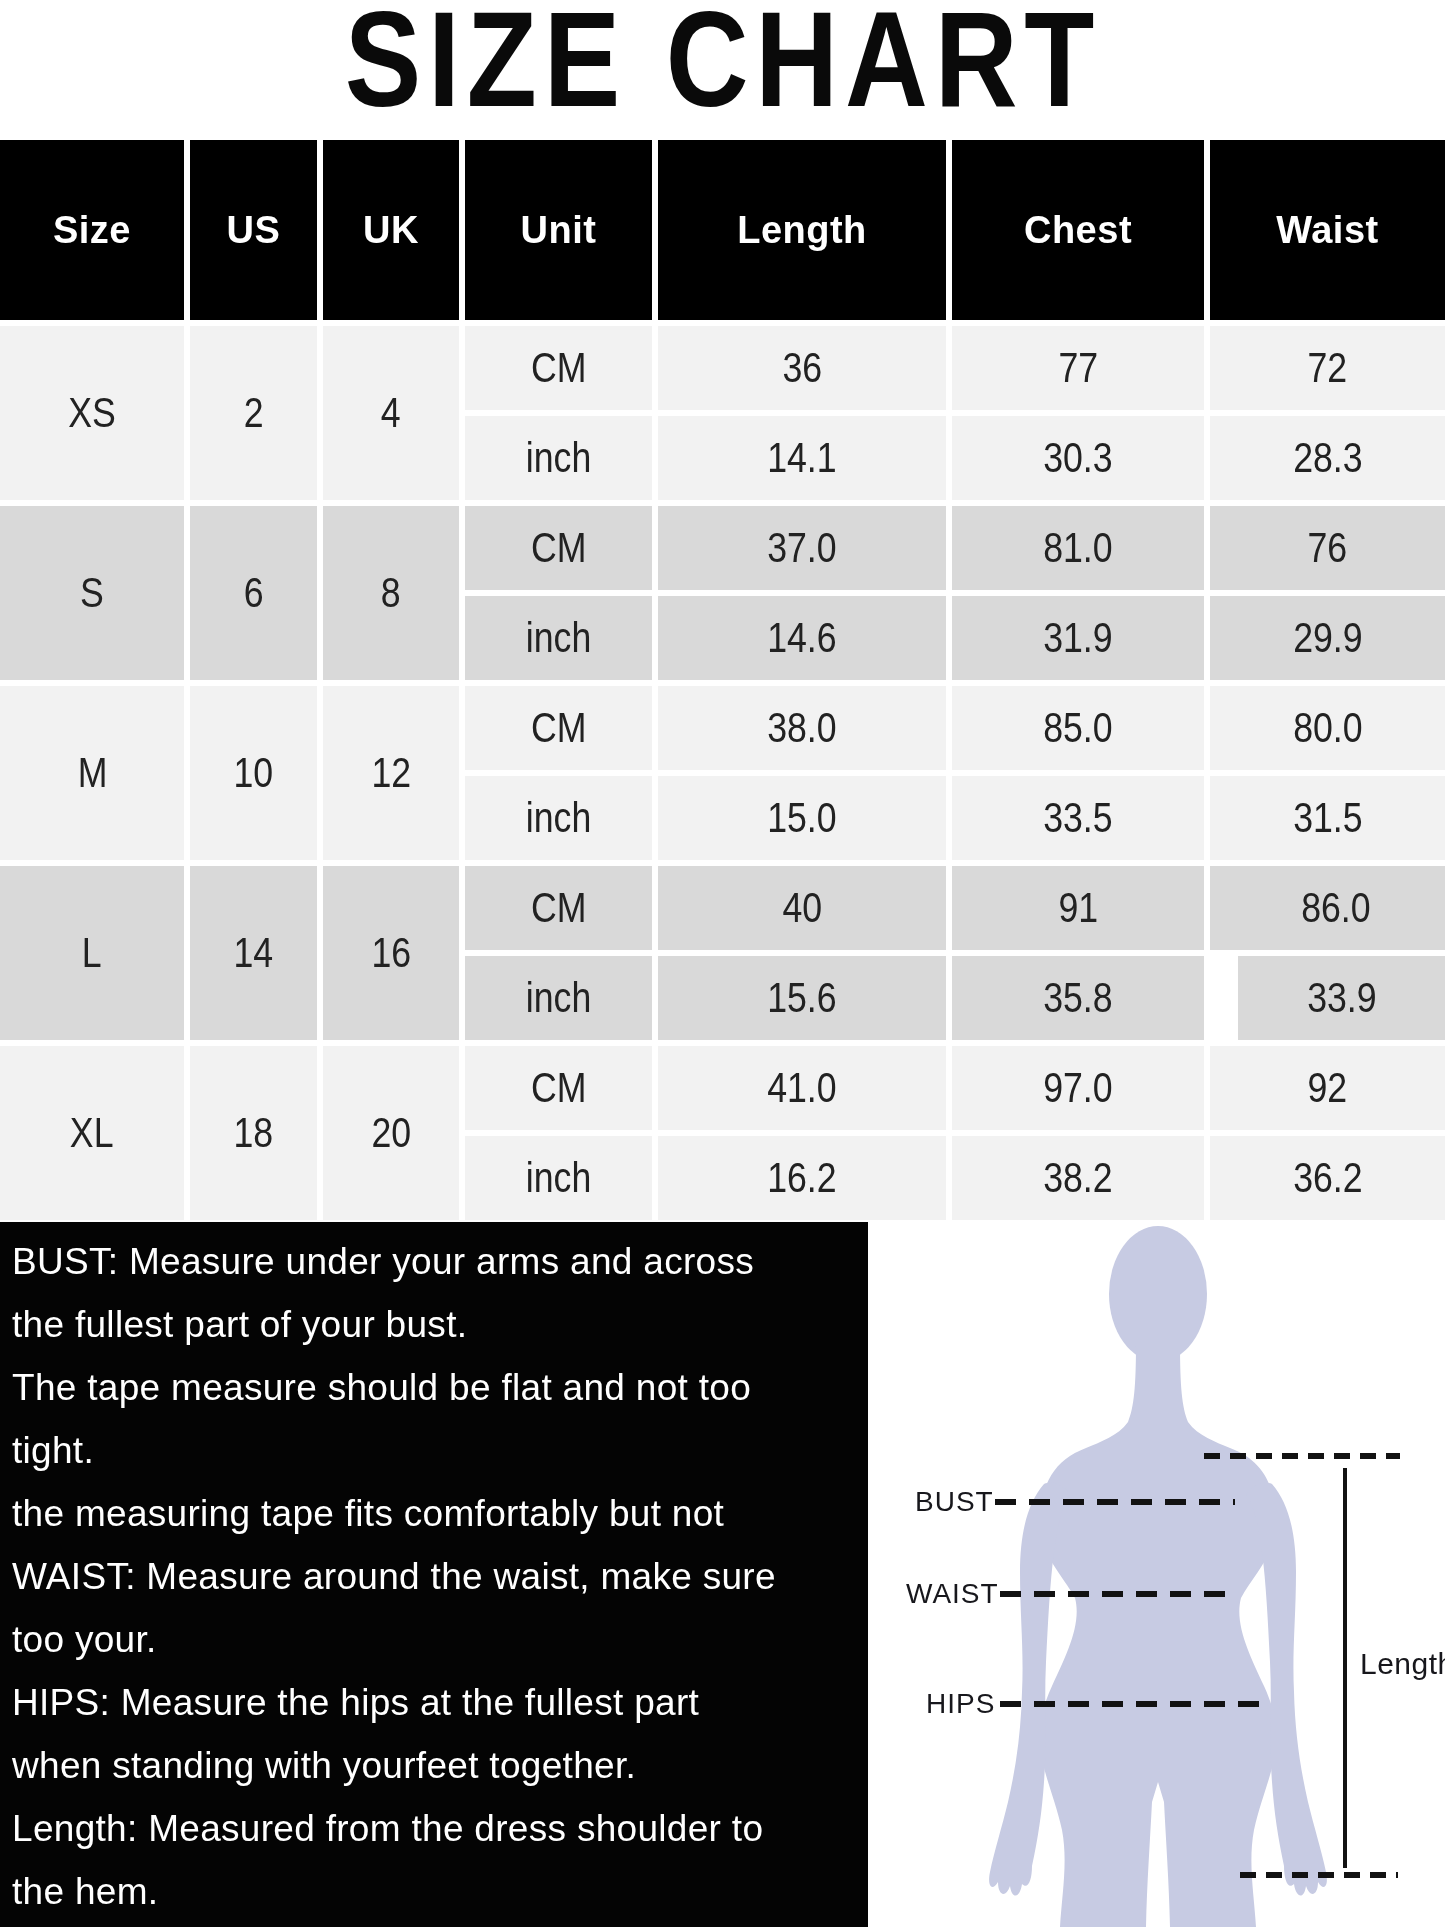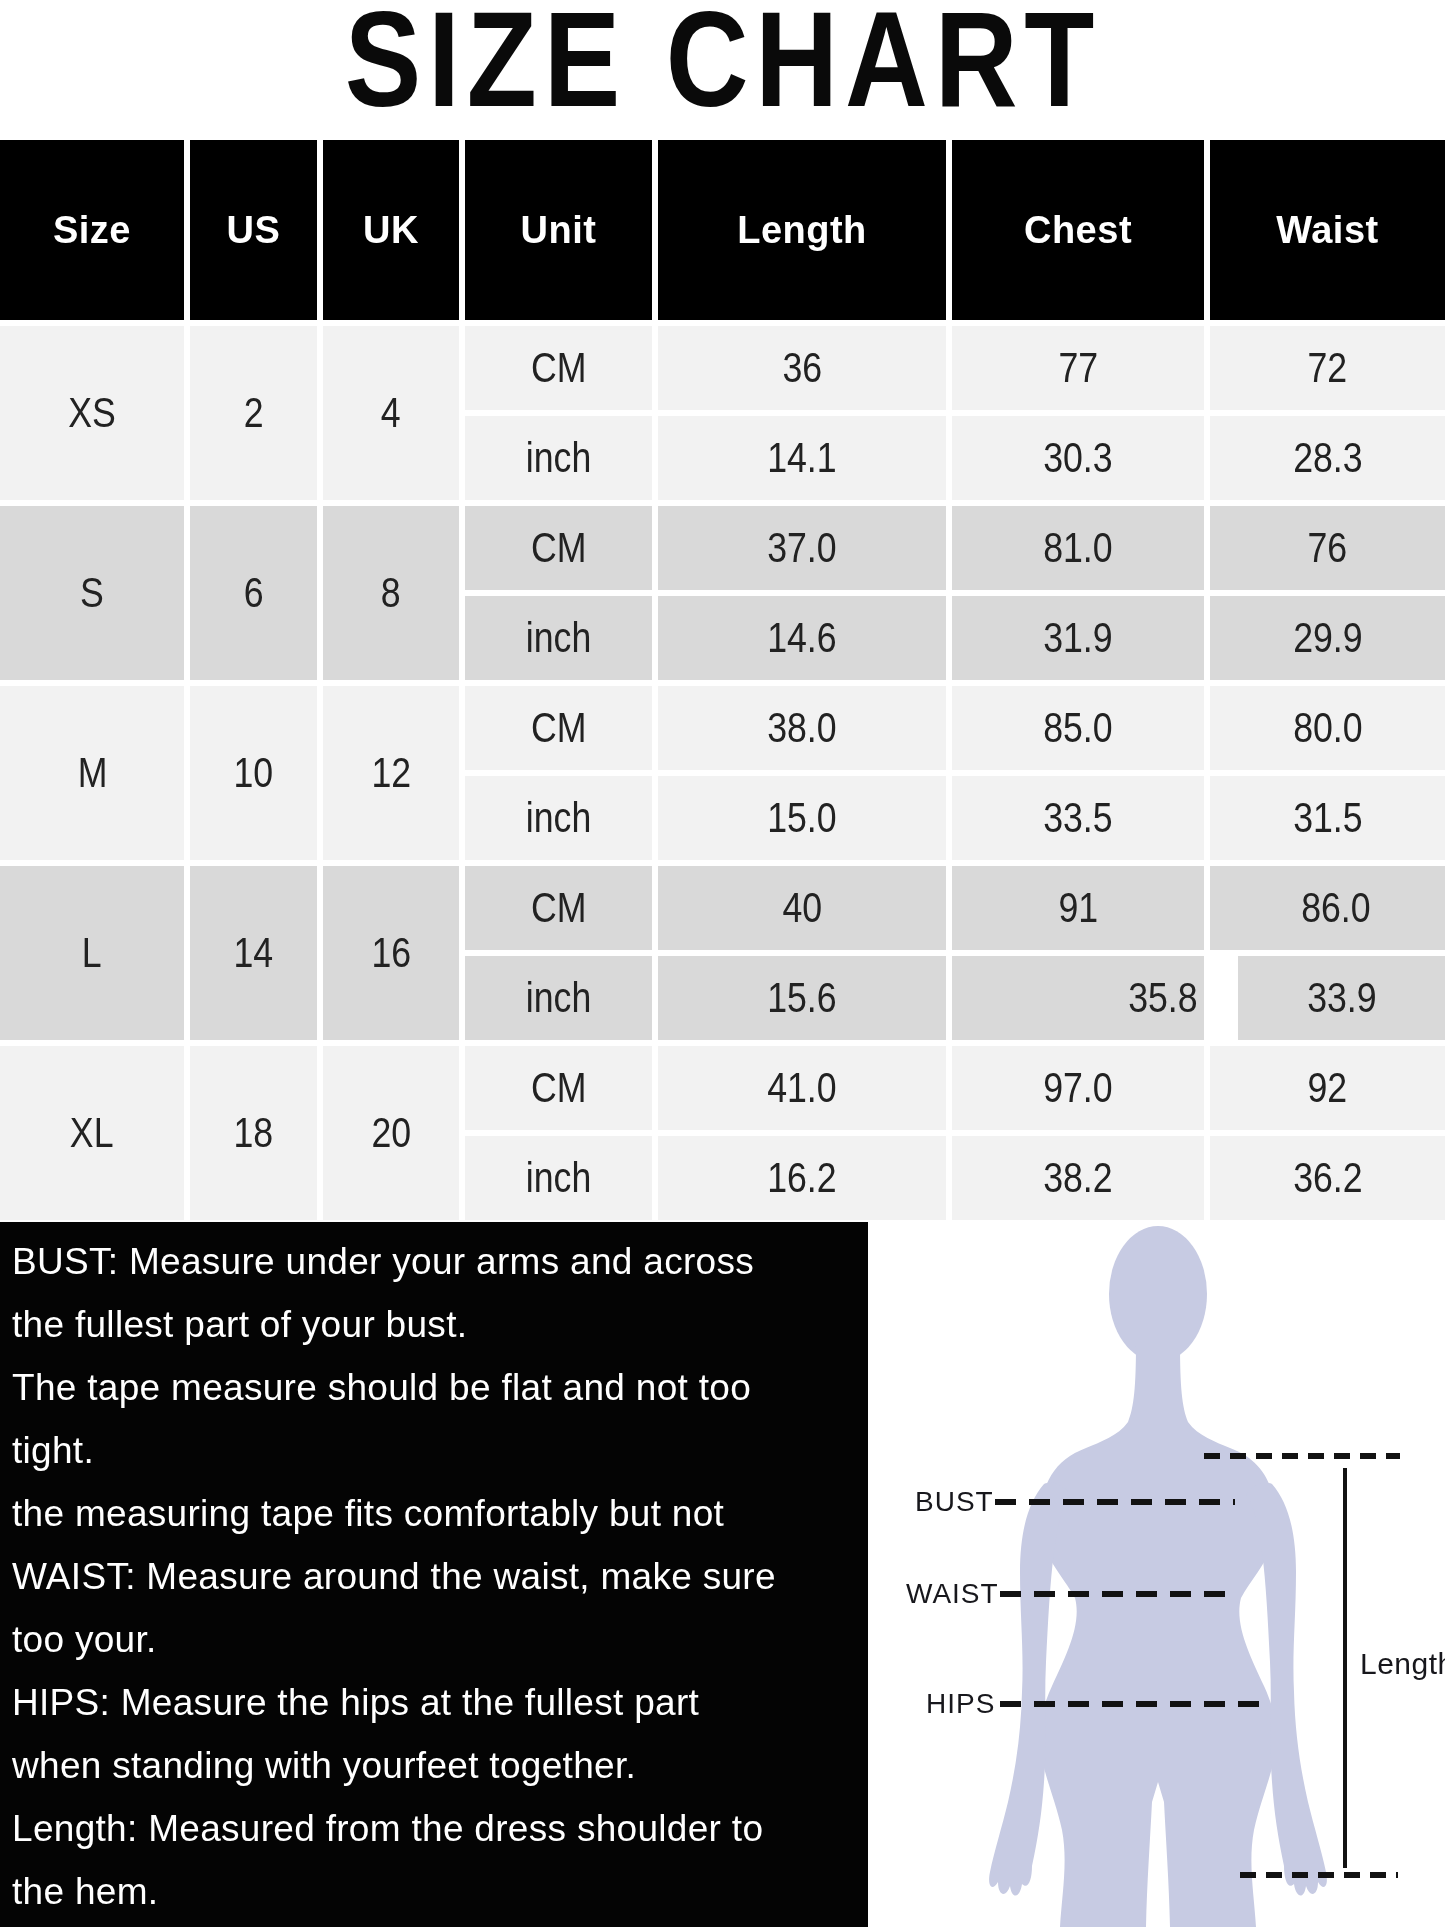--- a/index.html
+++ b/index.html
@@ -191,21 +191,21 @@
     </div>
     <div class="cell dark" style="grid-area: 8 / 7; padding-left: 16px;">
       <span class="ct">86.0</span>
     </div>
     <div class="cell dark" style="grid-area: 9 / 4;">
       <span class="ct">inch</span>
     </div>
     <div class="cell dark" style="grid-area: 9 / 5;">
       <span class="ct">15.6</span>
     </div>
-    <div class="cell dark" style="grid-area: 9 / 6; justify-content: flex-end;">
+    <div class="cell dark" style="grid-area: 9 / 6;">
       <span class="ct">35.8</span>
     </div>
     <div class="cell dark" style="grid-area: 9 / 7; margin-left: 28px;">
       <span class="ct">33.9</span>
     </div>
     <div class="cell light" style="grid-area: 10 / 1 / span 2;">
       <span class="ct">XL</span>
     </div>
     <div class="cell light" style="grid-area: 10 / 2 / span 2;">
       <span class="ct">18</span>

